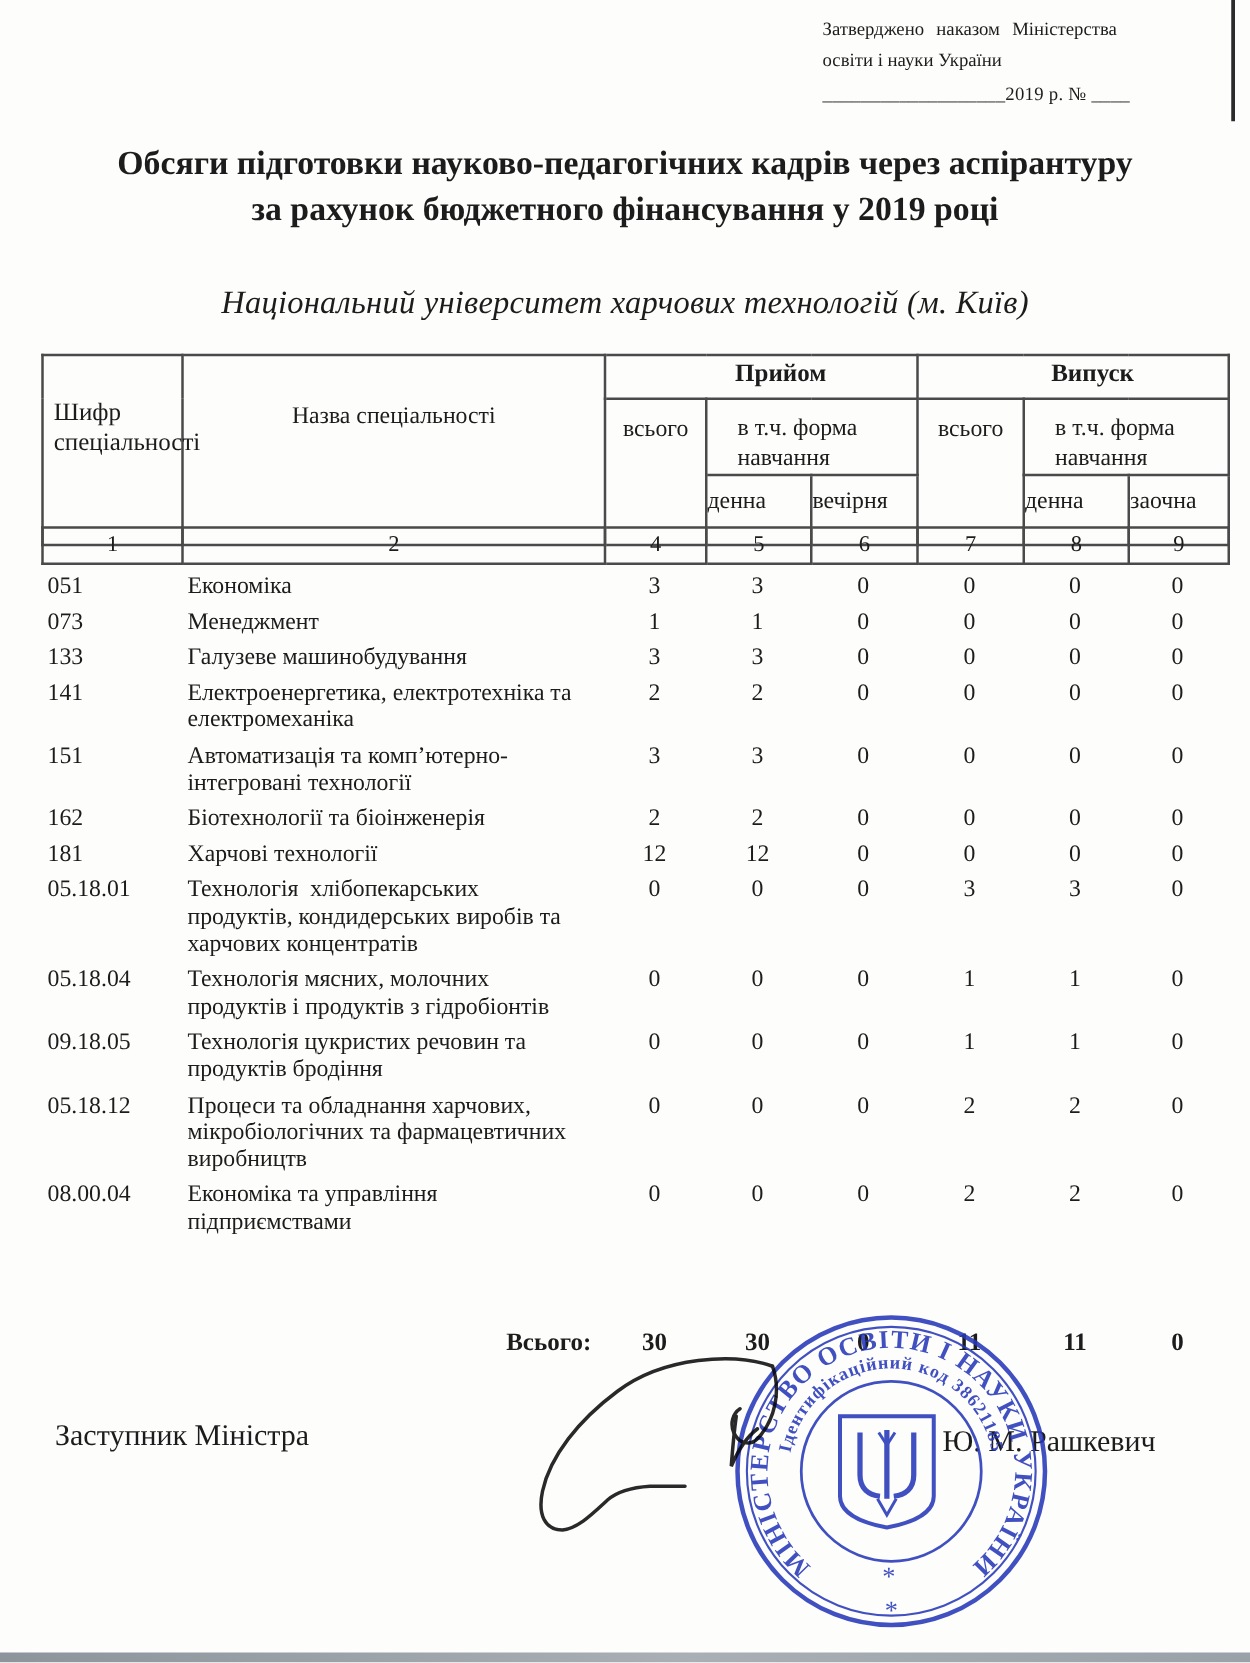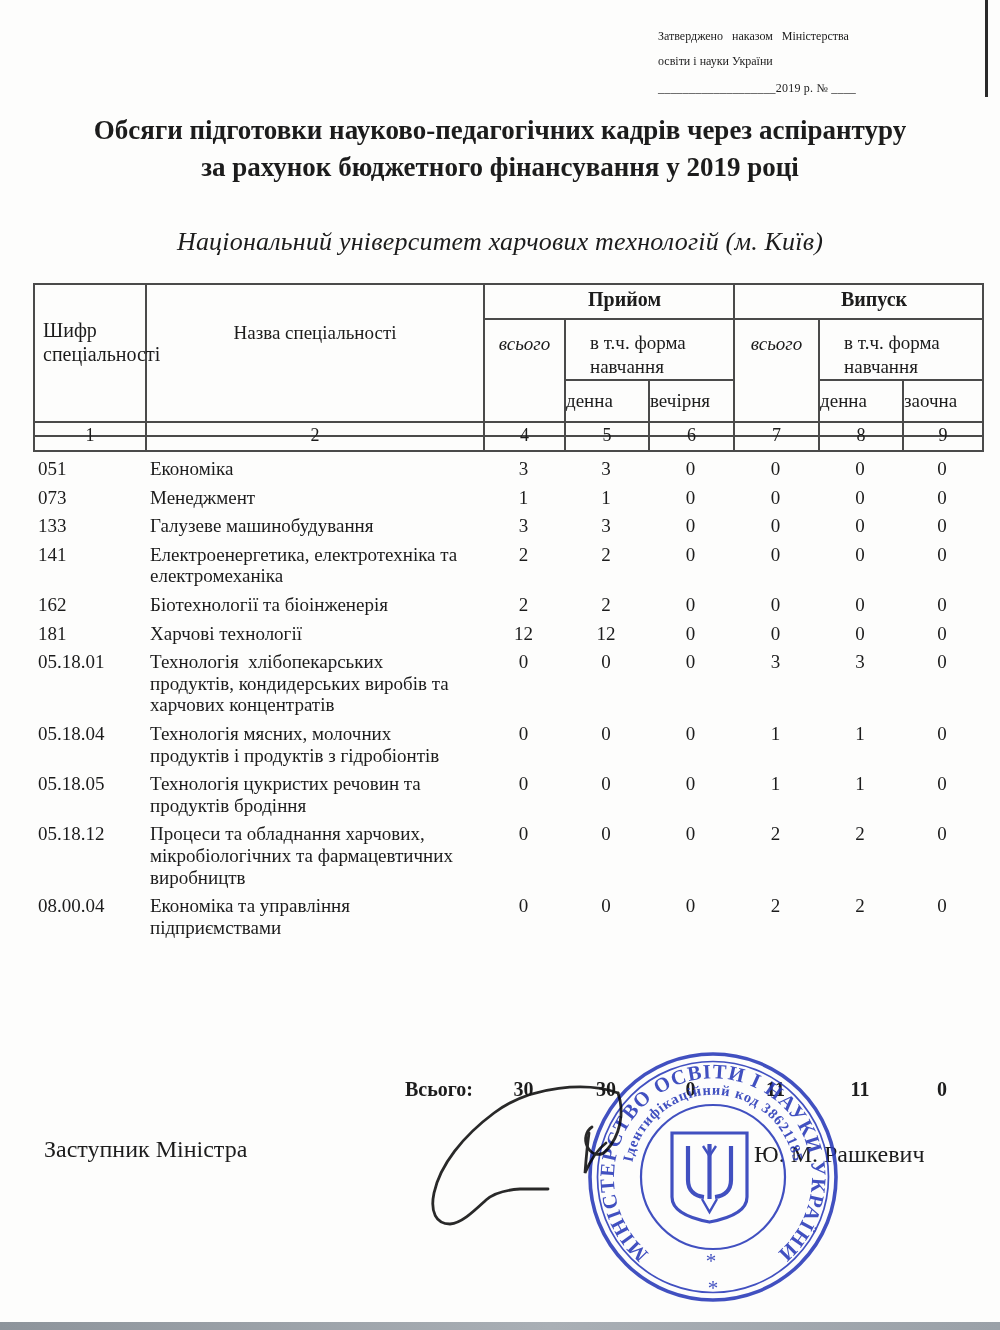--- a/index.html
+++ b/index.html
@@ -2,54 +2,54 @@
 <html><head>
 <meta charset="utf-8">
 <style>
   html,body{margin:0;padding:0;background:#e8e8e8;}
   .page{
     position:relative;width:1000px;height:1330px;background:#fdfdfc;
     font-family:"Liberation Serif","DejaVu Serif",serif;color:#1c1c1c;
     overflow:hidden;margin:0 auto;
   }
   
-  .approval{position:absolute;left:658px;top:24px;width:330px;font-size:12px;line-height:25px;}
+  .approval{position:absolute;left:658px;top:12px;width:330px;font-size:15px;line-height:25px;}
   .approval .l1{word-spacing:6px;}
   .approval .l3{margin-top:2px;letter-spacing:.2px;}
   
   .title{position:absolute;left:0;top:112px;width:1000px;text-align:center;
          font-size:27px;font-weight:700;line-height:37px;}
   .university{position:absolute;left:0;top:227px;width:1000px;text-align:center;
          font-size:26px;font-weight:400;font-style:italic;letter-spacing:.2px;}
   
   table{border-collapse:collapse;table-layout:fixed;}
   col.c1{width:112px}col.c2{width:338px}col.c4{width:81px}col.c5{width:84px}
   col.c6{width:85px}col.c7{width:85px}col.c8{width:84px}col.c9{width:80px}
   
   .hdr{position:absolute;left:33px;top:283px;width:949px;height:129px;
        border:2.5px solid #464646;font-size:19px;}
   .hdr td{border:2px solid #4a4a4a;vertical-align:top;padding:0;}
   .hdr .h-code{padding:33px 2px 12px 8px;font-size:20px;line-height:24px;margin-left:17px;}
   .hdr .h-name{padding-top:37px;text-align:center;}
   .hdr .h-group{font-weight:700;font-size:20px;text-align:center;padding-top:3px;height:30px;padding-left:31px;}
-  .hdr .h-total{padding-top:13px;text-align:center;font-style:italic;}
+  .hdr .h-total{padding-top:13px;text-align:center;}
   .hdr .h-form{padding:11px 2px 0 24px;line-height:24px;}
   .hdr .h-sub{padding-top:9px;height:45px;}
   
   .numrow{position:absolute;left:33px;top:421px;width:949px;
           border:2px solid #4a4a4a;font-size:18px;}
   .numrow td{border:2px solid #4a4a4a;text-align:center;padding:2px 0 4px;}
   
   .datatbl{position:absolute;left:33px;top:458px;width:949px;font-size:19px;line-height:21.6px;}
   .datatbl td{vertical-align:top;padding:0 0 7px 0;}
   .datatbl .c-code{padding-left:5px;margin-left:18px;}
   .datatbl .c-name{white-space:pre;padding-left:5px;}
   .datatbl .c-num{text-align:center;}
   
-  .totaltbl{position:absolute;left:33px;top:1063px;width:949px;font-size:20px;font-weight:700;margin-top:15px;}
+  .totaltbl{position:absolute;left:33px;top:1063px;width:949px;font-size:20px;font-weight:700;}
   .totaltbl td{padding:0;}
   .totaltbl .t-label{text-align:right;padding-right:10px;}
   .totaltbl .t-num{text-align:center;}
   
   .deputy{position:absolute;left:44px;top:1136px;font-size:24px;}
   .signer{position:absolute;left:754px;top:1141px;font-size:24px;}
   .contact{position:absolute;left:47px;top:1222px;font-size:20px;line-height:26px;}
   
   .overlay{position:absolute;left:0;top:0;width:1000px;height:1330px;pointer-events:none;z-index:5;}
   
@@ -180,20 +180,31 @@
       <td class="c-name">Електроенергетика, електротехніка та
 електромеханіка</td>
       <td class="c-num">2</td>
       <td class="c-num">2</td>
       <td class="c-num">0</td>
       <td class="c-num">0</td>
       <td class="c-num">0</td>
       <td class="c-num">0</td>
     </tr>
         <tr>
+      <td class="c-code">151</td>
+      <td class="c-name">Автоматизація та комп’ютерно-
+інтегровані технології</td>
+      <td class="c-num">3</td>
+      <td class="c-num">3</td>
+      <td class="c-num">0</td>
+      <td class="c-num">0</td>
+      <td class="c-num">0</td>
+      <td class="c-num">0</td>
+    </tr>
+        <tr>
       <td class="c-code">162</td>
       <td class="c-name">Біотехнології та біоінженерія</td>
       <td class="c-num">2</td>
       <td class="c-num">2</td>
       <td class="c-num">0</td>
       <td class="c-num">0</td>
       <td class="c-num">0</td>
       <td class="c-num">0</td>
     </tr>
         <tr>
@@ -223,21 +234,21 @@
       <td class="c-name">Технологія мясних, молочних
 продуктів і продуктів з гідробіонтів</td>
       <td class="c-num">0</td>
       <td class="c-num">0</td>
       <td class="c-num">0</td>
       <td class="c-num">1</td>
       <td class="c-num">1</td>
       <td class="c-num">0</td>
     </tr>
         <tr>
-      <td class="c-code">05.18.05</td>
+      <td class="c-code">09.18.05</td>
       <td class="c-name">Технологія цукристих речовин та
 продуктів бродіння</td>
       <td class="c-num">0</td>
       <td class="c-num">0</td>
       <td class="c-num">0</td>
       <td class="c-num">1</td>
       <td class="c-num">1</td>
       <td class="c-num">0</td>
     </tr>
         <tr>

